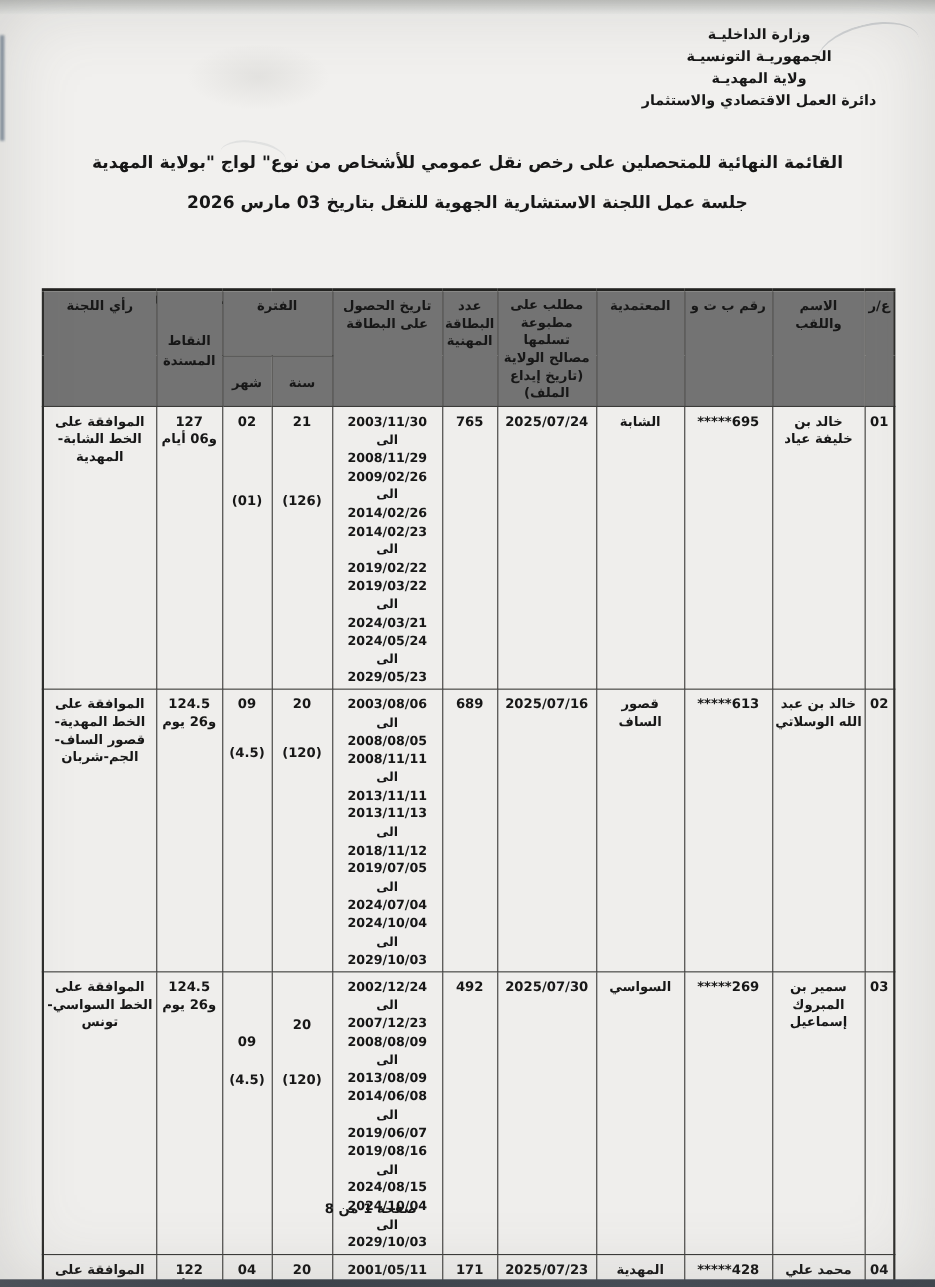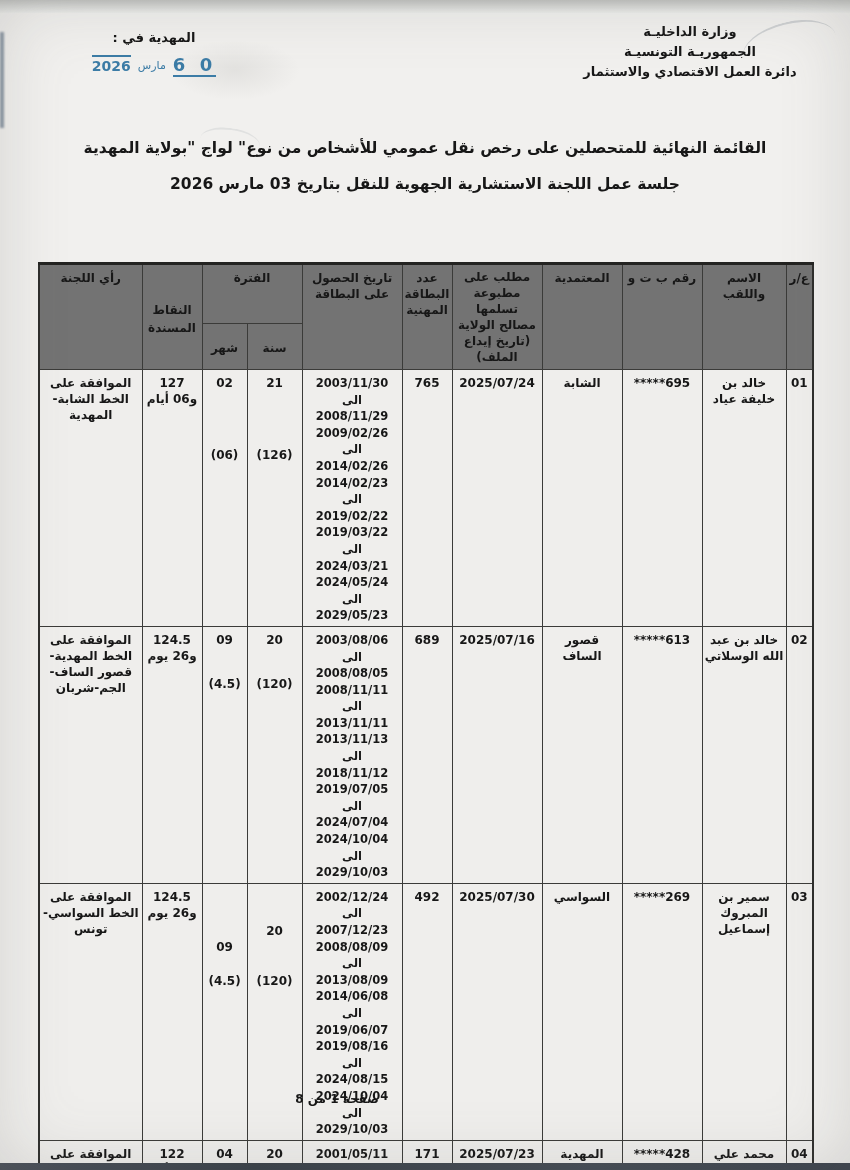--- a/index.html
+++ b/index.html
@@ -72,31 +72,24 @@
 <div class="page">
   <div class="top-band"></div>
   <div class="edge-left"></div>
   <div class="fold fold-tr"></div>
   <div class="fold fold-t2"></div>
   <div class="smudge" style="top:40px;left:170px;width:130px;height:60px;"></div>
 
   <div class="hdr-right">
     <div>وزارة الداخليـة</div>
     <div>الجمهوريـة التونسيـة</div>
+    <div>ولاية المهديـة</div>
     <div>دائرة العمل الاقتصادي والاستثمار</div>
   </div>
 
-  <div class="hdr-left">
-    <div>المهدية في :</div>
-    <div class="stamp">
-      <span class="st-day">0 6</span>
-      <span class="st-month">مارس</span>
-      <span class="st-year">2026</span>
-    </div>
-  </div>
 
   <div class="title">
     <div class="t1">القائمة النهائية للمتحصلين على رخص نقل عمومي للأشخاص من نوع" لواج "بولاية المهدية</div>
     <div class="t2">جلسة عمل اللجنة الاستشارية الجهوية للنقل بتاريخ 03 مارس 2026</div>
   </div>
 
   <div class="note">تم احتساب النقاط الى غاية 30 جويلية 2025</div>
 
   <table class="doc">
     <colgroup>
@@ -151,21 +144,21 @@
               <div>2024/05/24 الى</div>
               <div>2029/05/23</div>
             </div>
           </td>
         <td class="c-year">
             <span class="v">21</span>
             <span class="pv">(126)</span>
           </td>
         <td class="c-month">
             <span class="v">02</span>
-            <span class="pv">(06)</span>
+            <span class="pv">(01)</span>
           </td>
         <td class="c-pts">
             <div>127</div>
             <div class="pts2">و06 أيام</div>
           </td>
         <td class="c-op">الموافقة على الخط الشابة-المهدية</td>
       </tr>
       <tr class="r2">
         <td class="c-idx">02</td>
         <td class="c-name">خالد بن عبد الله الوسلاتي</td>

